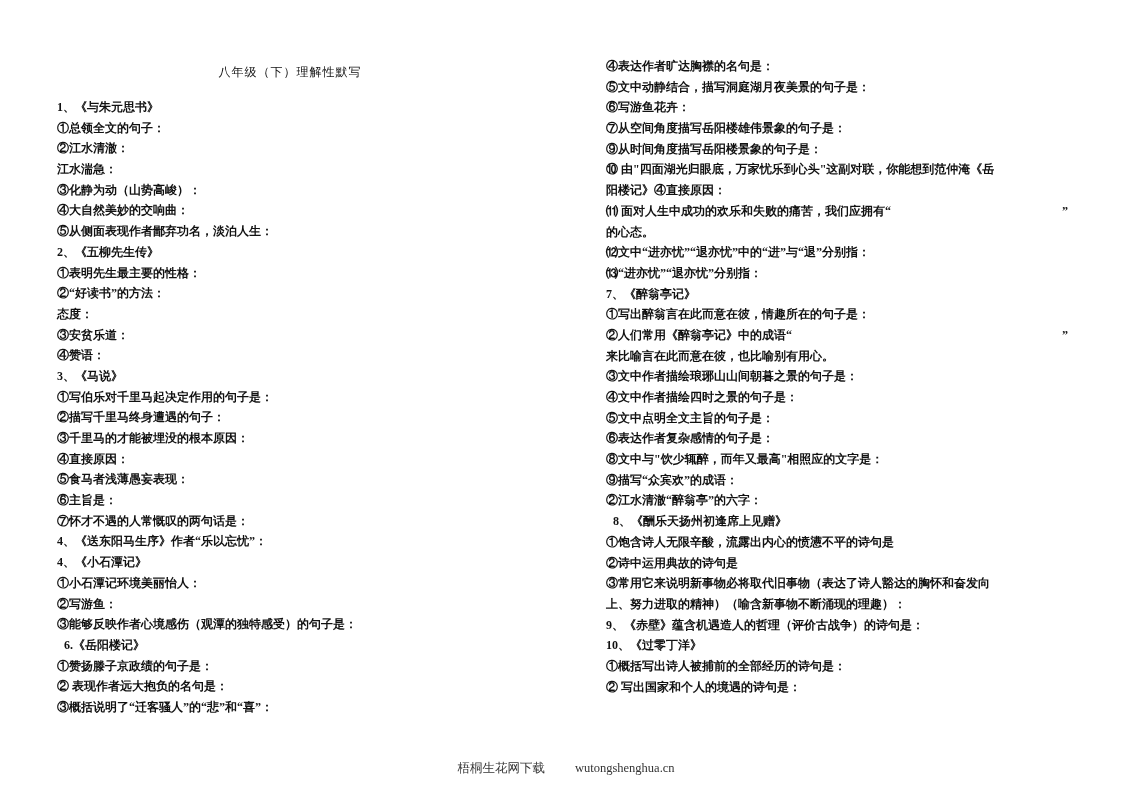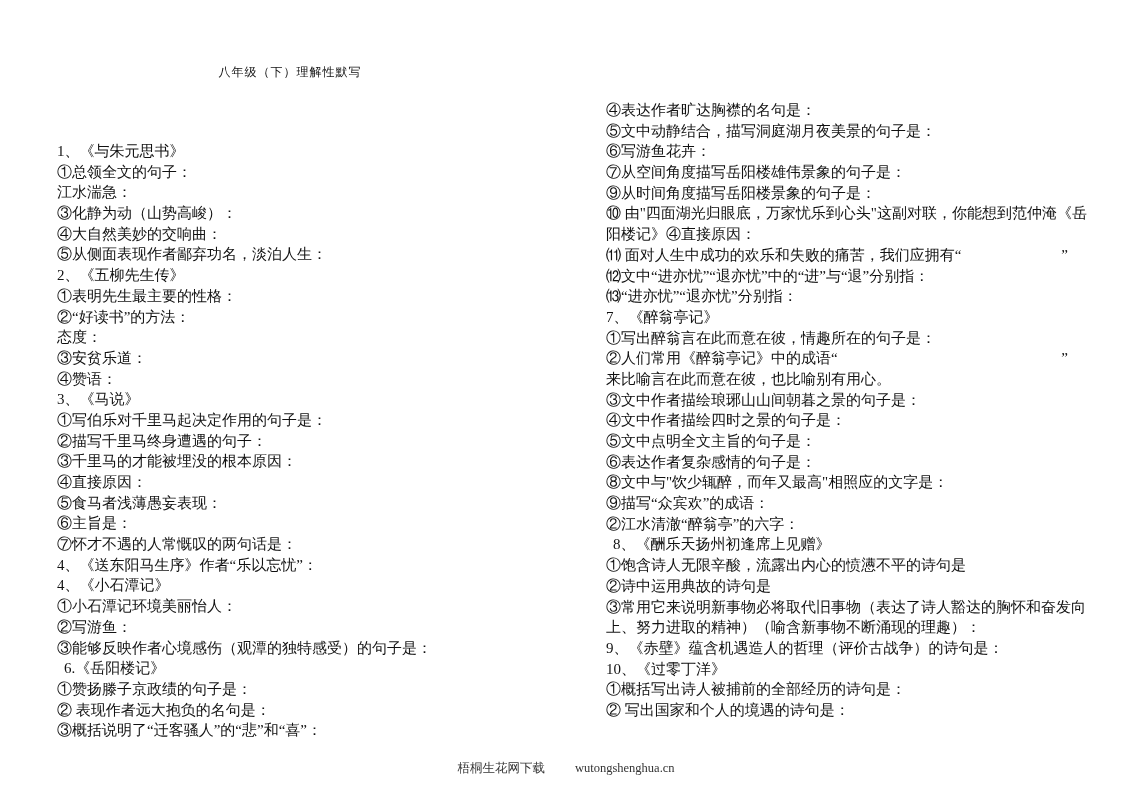--- a/index.html
+++ b/index.html
@@ -9,41 +9,42 @@
     color: #111;
   }
   .title {
     position: absolute; left: 0; top: 64px; width: 570px;
     text-align: center; font-size: 12px; font-weight: normal;
     font-family: "DejaVu Sans", "Liberation Sans", sans-serif;
     letter-spacing: 1px; padding-left: 0px;
   }
   .title span { position: relative; left: 5px; }
   .col {
-    position: absolute; font-size: 15px; font-weight: normal; line-height: 20.7px; margin-top: 44px;
+    position: absolute; font-size: 12px; font-weight: bold; line-height: 20.7px;
   }
   .col-left { left: 57px; top: 97px; width: 500px; }
   .col-right { left: 606px; top: 56px; width: 465px; }
   .line { white-space: nowrap; height: 20.7px; }
   .line.indent { padding-left: 7px; }
   .blank-quote { display: flex; justify-content: space-between; width: 462px; text-align: right; }
   .footer {
     position: absolute; left: 5px; width: 1122px; top: 760px;
     text-align: center; font-size: 12.5px; color: #333; font-weight: normal;
   }
   .footer .gap { display: inline-block; width: 30px; }
 </style>
 </head>
 <body>
 
 <div class="title"><span>八年级（下）理解性默写</span></div>
 
 <div class="col col-left">
   <div class="line">1、《与朱元思书》</div>
   <div class="line">①总领全文的句子：</div>
+  <div class="line">②江水清澈：</div>
   <div class="line">江水湍急：</div>
   <div class="line">③化静为动（山势高峻）：</div>
   <div class="line">④大自然美妙的交响曲：</div>
   <div class="line">⑤从侧面表现作者鄙弃功名，淡泊人生：</div>
   <div class="line">2、《五柳先生传》</div>
   <div class="line">①表明先生最主要的性格：</div>
   <div class="line">②“好读书”的方法：</div>
   <div class="line">态度：</div>
   <div class="line">③安贫乐道：</div>
   <div class="line">④赞语：</div>
@@ -71,20 +72,21 @@
   <div class="line">⑤文中动静结合，描写洞庭湖月夜美景的句子是：</div>
   <div class="line">⑥写游鱼花卉：</div>
   <div class="line">⑦从空间角度描写岳阳楼雄伟景象的句子是：</div>
   <div class="line">⑨从时间角度描写岳阳楼景象的句子是：</div>
   <div class="line">⑩ 由"四面湖光归眼底，万家忧乐到心头"这副对联，你能想到范仲淹《岳</div>
   <div class="line">阳楼记》④直接原因：</div>
   <div class="line blank-quote">
     <span>⑾ 面对人生中成功的欢乐和失败的痛苦，我们应拥有“</span>
     <span>”</span>
   </div>
+  <div class="line">的心态。</div>
   <div class="line">⑿文中“进亦忧”“退亦忧”中的“进”与“退”分别指：</div>
   <div class="line">⒀“进亦忧”“退亦忧”分别指：</div>
   <div class="line">7、《醉翁亭记》</div>
   <div class="line">①写出醉翁言在此而意在彼，情趣所在的句子是：</div>
   <div class="line blank-quote">
     <span>②人们常用《醉翁亭记》中的成语“</span>
     <span>”</span>
   </div>
   <div class="line">来比喻言在此而意在彼，也比喻别有用心。</div>
   <div class="line">③文中作者描绘琅琊山山间朝暮之景的句子是：</div>

